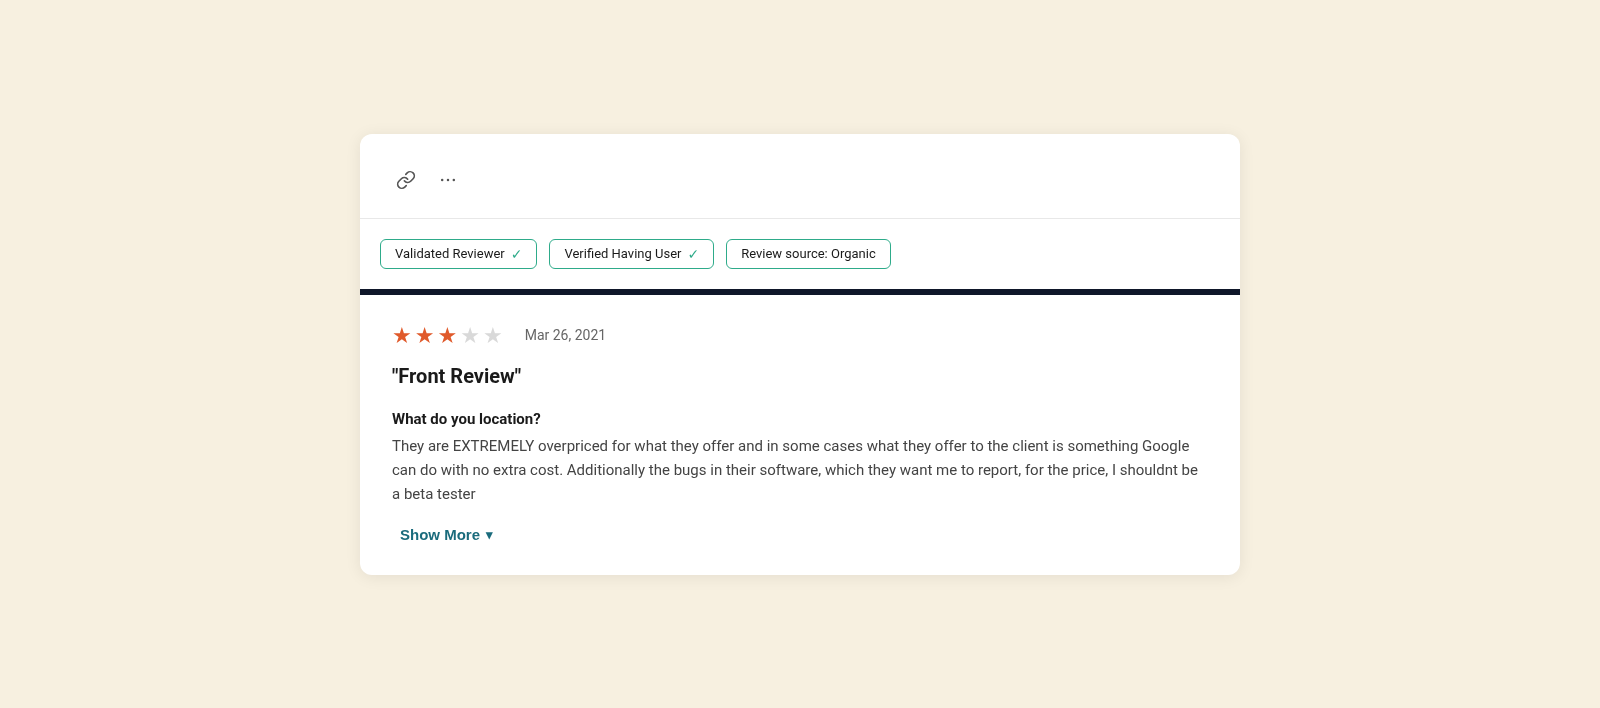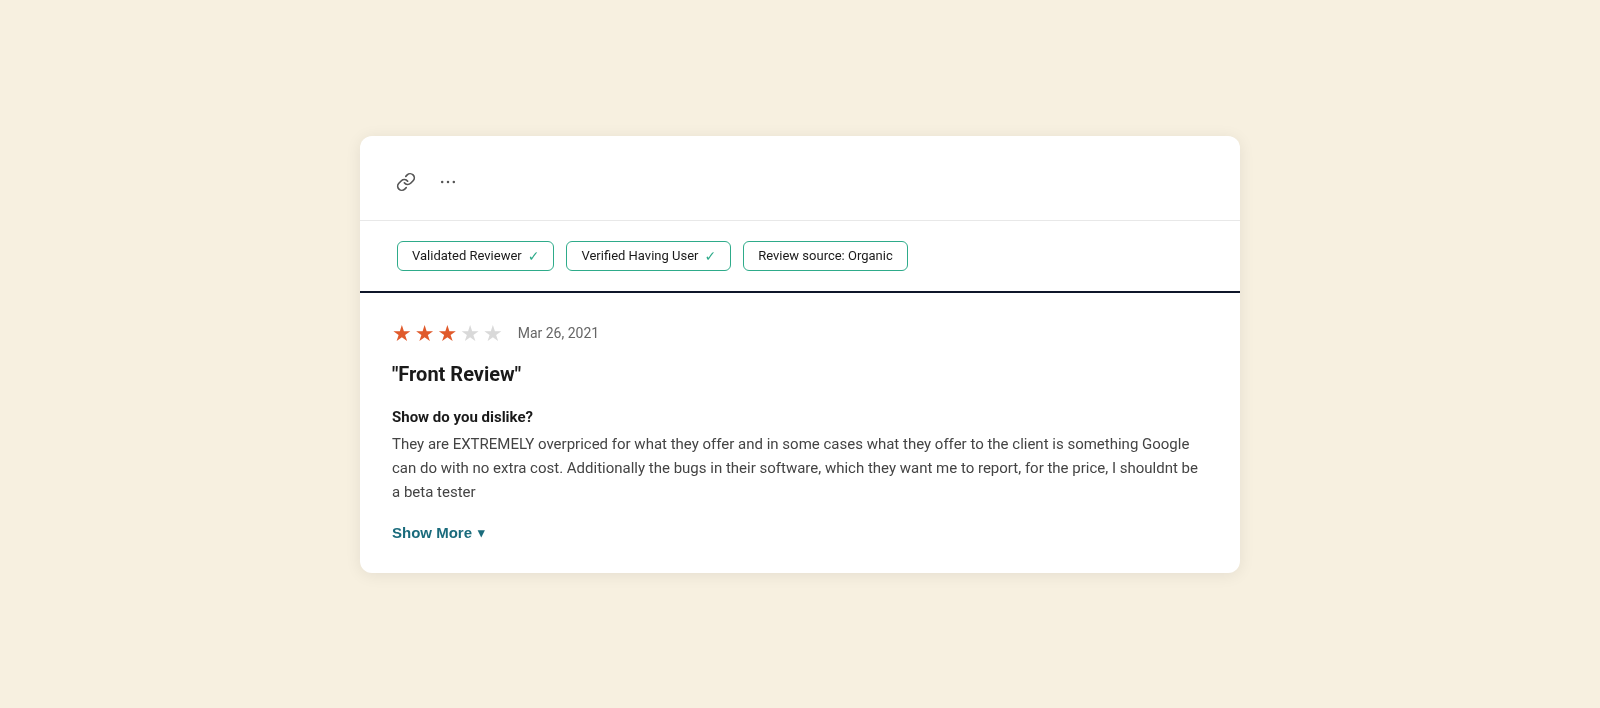--- a/index.html
+++ b/index.html
@@ -84,24 +84,24 @@
       cursor: pointer;
       color: #555555;
       font-size: 18px;
       display: flex;
       align-items: center;
       justify-content: center;
       padding: 4px;
     }
 
     .badges-row {
-      padding: 20px 37px;
+      padding: 20px 20px;
       display: flex;
       gap: 12px;
-      border-bottom: 2px solid #0f172a;
+      border-bottom: 6px solid #0f172a;
       flex-wrap: wrap;
     }
 
     .badge {
       border: 1.5px solid #2eab8a;
       border-radius: 6px;
       padding: 6px 14px;
       font-size: 13px;
       color: #1a1a1a;
       display: flex;
@@ -139,21 +139,21 @@
       color: #e05a2b;
     }
 
     .star-empty {
       color: #d9d9d9;
     }
 
     .review-date {
       font-size: 14px;
       color: #666666;
-      margin-left: 5px;
+      margin-left: 12px;
     }
 
     .review-title {
       font-size: 20px;
       font-weight: 700;
       color: #1a1a1a;
       margin-bottom: 22px;
     }
 
     .review-section {
@@ -178,20 +178,21 @@
       align-items: center;
       gap: 6px;
       color: #1a6b7c;
       font-size: 15px;
       font-weight: 600;
       background: none;
       border: none;
       cursor: pointer;
       padding: 0;
       margin-top: 8px;
+      margin-left: 8px;
     }
 
     .show-more-arrow {
       font-size: 13px;
     }
   </style>
 </head>
 <body>
 
 <div class="card">
@@ -240,21 +241,21 @@
       </div>
       <span class="review-date">Mar 26, 2021</span>
     </div>
 
     <div class="review-title">"Front Review"</div>
 
     <div class="review-section">
     </div>
 
     <div class="review-section">
-      <div class="review-section-title">Show do you dislike?</div>
+      <div class="review-section-title">What do you location?</div>
       <div class="review-section-text">They are EXTREMELY overpriced for what they offer and in some cases what they offer to the client is something Google can do with no extra cost. Additionally the bugs in their software, which they want me to report, for the price, I shouldnt be a beta tester</div>
     </div>
 
     <button class="show-more">
       <span>Show More</span>
       <span class="show-more-arrow">▾</span>
     </button>
 
   </div>
 </div>

